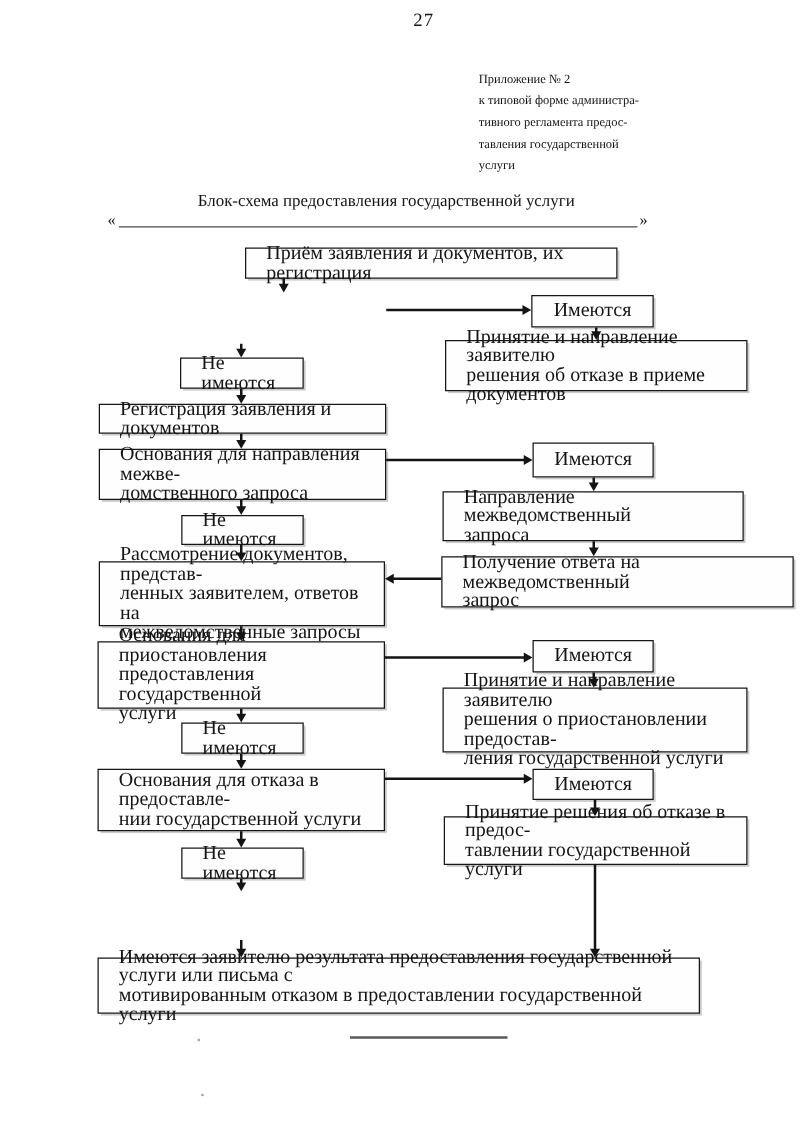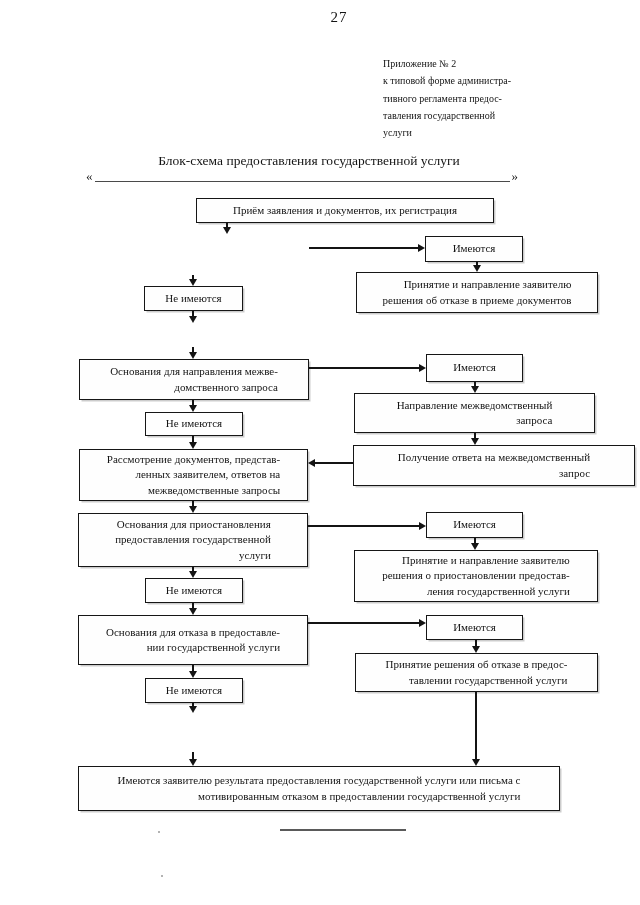--- a/index.html
+++ b/index.html
@@ -21,22 +21,22 @@
   }
   .blank {
     position:absolute; left:86px; top:167px; width:432px;
     display:flex; align-items:flex-end; font-size:13px;
   }
   .bline { flex:1; height:14px; border-bottom:1.3px solid #4a4a4a; margin:0 2px 2px 2px; }
   #flowchart { position:absolute; left:0; top:0; width:640px; height:905px; }
   .node {
     position:absolute; box-sizing:border-box; border:1.5px solid #161616;
     background:#fefefe; display:flex; align-items:center; justify-content:center;
-    text-align:right; white-space:pre-line; font-size:11px; line-height:15.5px;
-    padding:1px 2px; box-shadow:2px 2px 0 -0.5px rgba(110,110,110,0.35);
+    text-align:left; white-space:pre-line; font-size:16px; line-height:15.5px;
+    padding:1px 16px; box-shadow:2px 2px 0 -0.5px rgba(110,110,110,0.35);
   }
   .aline { position:absolute; background:#141414; }
   .ahead { position:absolute; width:0; height:0; border-style:solid; }
   .ahead.down  { border-width:7px 4px 0 4px;  border-color:#141414 transparent transparent transparent; }
   .ahead.right { border-width:4px 0 4px 7px;  border-color:transparent transparent transparent #141414; }
   .ahead.left  { border-width:4px 7px 4px 0;  border-color:transparent #141414 transparent transparent; }
   .frule { position:absolute; left:280px; top:829px; width:126px; height:2px; background:#5a5a5a; }
   .speck { position:absolute; width:2px; height:2px; background:#9a9a9a; border-radius:50%; }
   .s1 { left:158px; top:831px; }
   .s2 { left:161px; top:875px; }
@@ -56,20 +56,21 @@
     <span>«</span>
     <span class="bline"></span>
     <span>»</span>
   </div>
   <div id="flowchart">
       <div class="node" style="left: 196px; top: 198px; width: 298px; height: 25px;">Приём заявления и документов, их регистрация</div>
       <div class="node" style="left: 425px; top: 236px; width: 98px; height: 26px;">Имеются</div>
       <div class="node" style="left: 356px; top: 272px; width: 242px; height: 41px;">Принятие и направление заявителю
 решения об отказе в приеме документов</div>
       <div class="node" style="left: 144px; top: 286px; width: 99px; height: 25px;">Не имеются</div>
+      <div class="node" style="left: 79px; top: 323px; width: 230px; height: 24px;">Регистрация заявления и документов</div>
       <div class="node" style="left: 79px; top: 359px; width: 230px; height: 41px;">Основания для направления межве-
 домственного запроса</div>
       <div class="node" style="left: 426px; top: 354px; width: 97px; height: 28px;">Имеются</div>
       <div class="node" style="left: 354px; top: 393px; width: 241px; height: 40px;">Направление межведомственный
 запроса</div>
       <div class="node" style="left: 145px; top: 412px; width: 98px; height: 24px;">Не имеются</div>
       <div class="node" style="left: 353px; top: 445px; width: 282px; height: 41px;">Получение ответа на межведомственный
 запрос</div>
       <div class="node" style="left: 79px; top: 449px; width: 229px; height: 52px;">Рассмотрение документов, представ-
 ленных заявителем, ответов на

